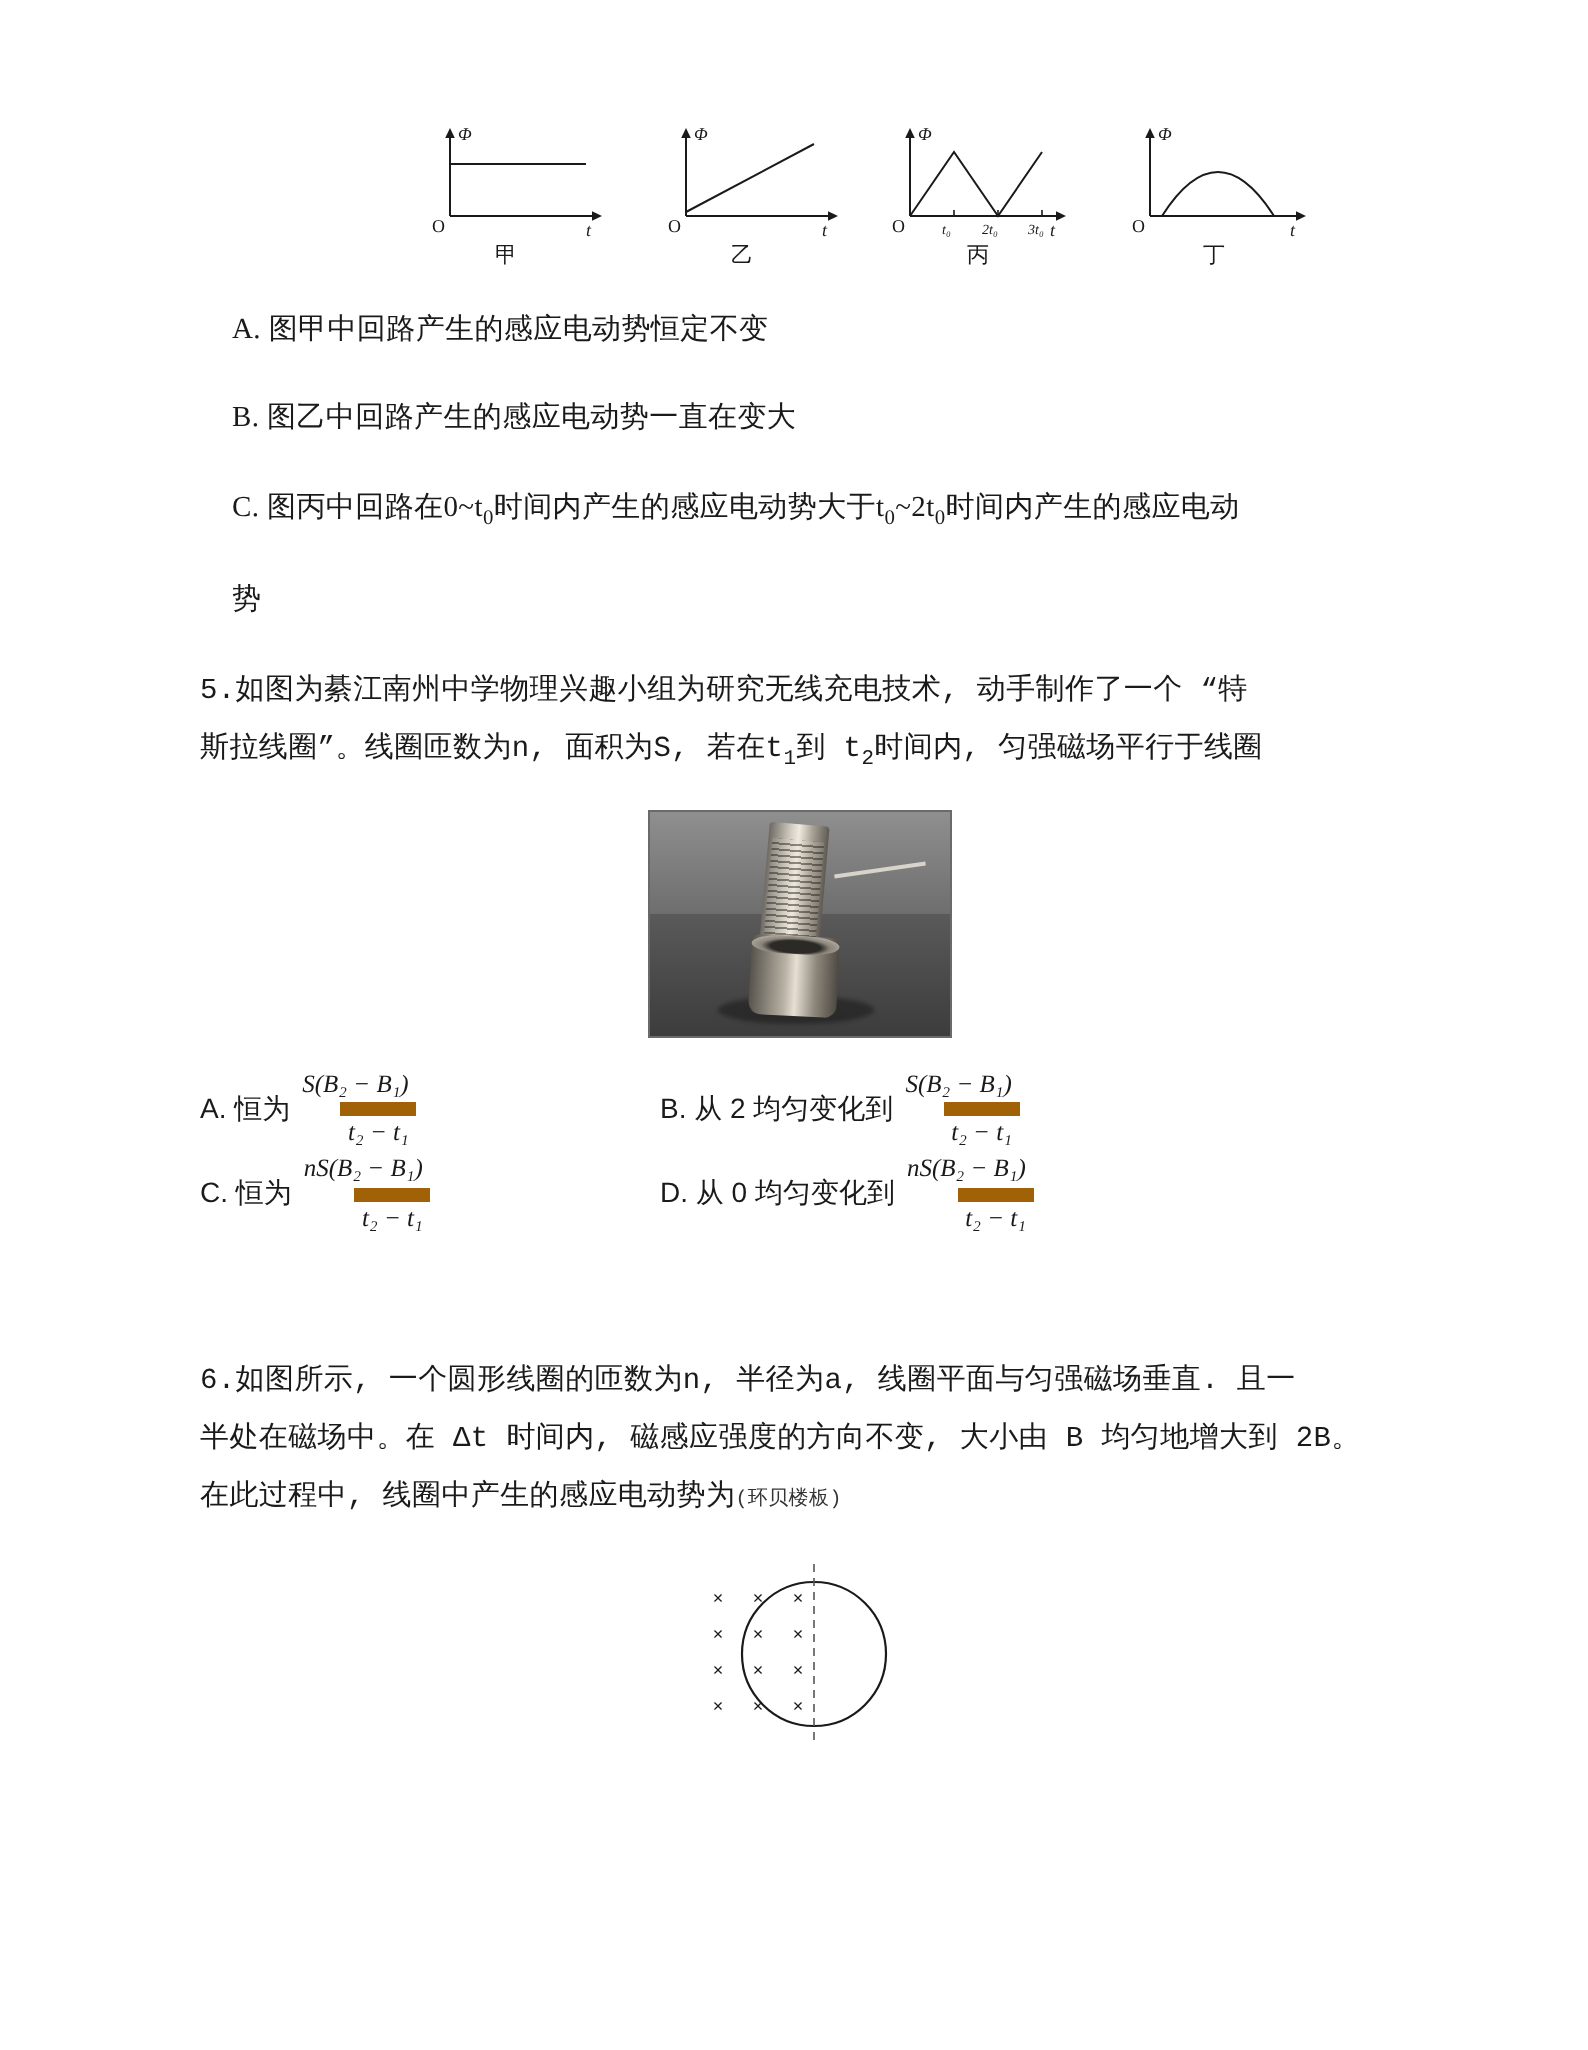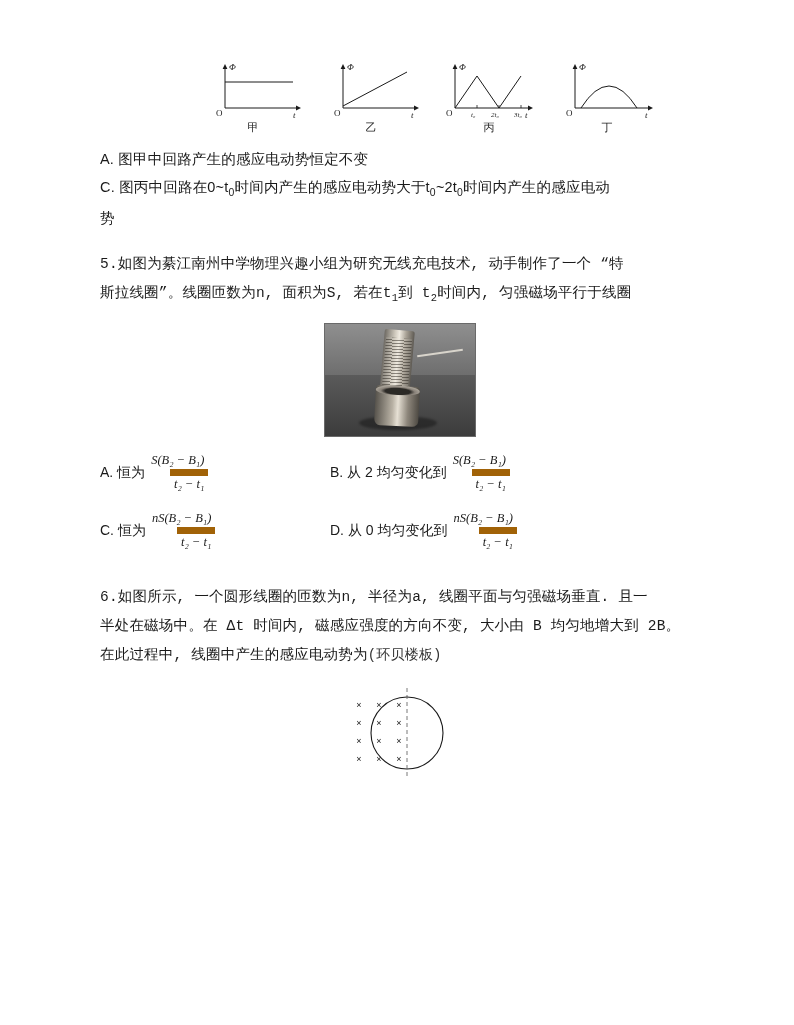--- a/index.html
+++ b/index.html
@@ -50,36 +50,36 @@
     font-size: 11px;
     font-family: "Liberation Serif", serif;
     margin-top: -2px;
     color: #1a1a1a;
   }
 
   
   .opt {
     font-size: 14.5px;
     line-height: 1.95;
-    font-family: Liberation Sans, sans-serif;
+    font-family: Liberation Serif, serif;
     letter-spacing: 0.2px;
-    margin: 0;
+    margin: 16px;
     color: #1a1a1a;
   }
   .para {
     font-size: 14.5px;
     line-height: 2.0;
     font-family: Liberation Mono, monospace;
     letter-spacing: 0.2px;
     margin: 0;
     color: #1a1a1a;
   }
   .q-block { margin-top: 18px; }
   .sub { vertical-align: sub; font-size: 0.72em; }
-  .tiny-note { font-size: 14px; color: #333; }
+  .tiny-note { font-size: 10px; color: #333; }
 
   
   .photo-wrap {
     display: flex;
     justify-content: center;
     margin: 14px 0 16px 0;
   }
   .photo {
     width: 150px;
     height: 112px;
@@ -139,21 +139,21 @@
     left: 34px; top: 92px; width: 78px; height: 14px;
     background: rgba(0,0,0,0.35);
     border-radius: 50%;
     filter: blur(1px);
   }
 
   
   .ans-grid {
     display: grid;
     grid-template-columns: 230px 1fr;
-    row-gap: 18px;
+    row-gap: 2px;
     margin-top: 0;
     font-family: "Liberation Sans", sans-serif;
     font-size: 14px;
   }
   .ans-cell {
     display: flex;
     align-items: center;
     white-space: nowrap;
   }
   .frac {
@@ -248,20 +248,21 @@
           <text x="28" y="10" font-size="9" font-family="Liberation Serif, serif" font-style="italic" fill="#1a1a1a">Φ</text>
           <text x="94" y="58" font-size="9" font-family="Liberation Serif, serif" font-style="italic" fill="#1a1a1a">t</text>
           <text x="15" y="56" font-size="9" font-family="Liberation Serif, serif" fill="#1a1a1a">O</text>
         </svg>
         <div class="graph-caption">丁</div>
       </div>
 
     </div>
 
     <p class="opt">A. 图甲中回路产生的感应电动势恒定不变</p>
+    <p class="opt">B. 图乙中回路产生的感应电动势一直在变大</p>
     <p class="opt">
       <span>C. 图丙中回路在0~t</span><span class="sub">0</span><span>时间内产生的感应电动势大于t</span><span class="sub">0</span><span>~2t</span><span class="sub">0</span><span>时间内产生的感应电动</span>
     </p>
     <p class="opt">势</p>
 
     <div class="q-block">
       <p class="para">5.如图为綦江南州中学物理兴趣小组为研究无线充电技术, 动手制作了一个 “特</p>
       <p class="para">
         <span>斯拉线圈”。线圈匝数为n, 面积为S, 若在t</span><span class="sub">1</span><span>到 t</span><span class="sub">2</span><span>时间内, 匀强磁场平行于线圈</span>
       </p>
@@ -302,21 +303,21 @@
         <div class="ans-cell">
           <span>D. 从 0 均匀变化到</span>
           <span class="frac">
             <span class="num">nS(B₂ − B₁)</span>
             <span class="den">t₂ − t₁</span>
           </span>
         </div>
       </div>
     </div>
 
-    <div class="q-block" style="margin-top:32px;">
+    <div class="q-block" style="margin-top:60px;">
       <p class="para">6.如图所示, 一个圆形线圈的匝数为n, 半径为a, 线圈平面与匀强磁场垂直. 且一</p>
       <p class="para">半处在磁场中。在 Δt 时间内, 磁感应强度的方向不变, 大小由 B 均匀地增大到 2B。</p>
       <p class="para">
         <span>在此过程中, 线圈中产生的感应电动势为</span><span class="tiny-note">(环贝楼板)</span>
       </p>
 
       <div class="circle-wrap">
         <svg width="130" height="95" viewBox="0 0 130 95">
           <circle cx="72" cy="47" r="36" fill="none" stroke="#1a1a1a" stroke-width="1.1"></circle>
           <line x1="72" y1="2" x2="72" y2="92" stroke="#555" stroke-width="0.8" stroke-dasharray="4,3"></line>

